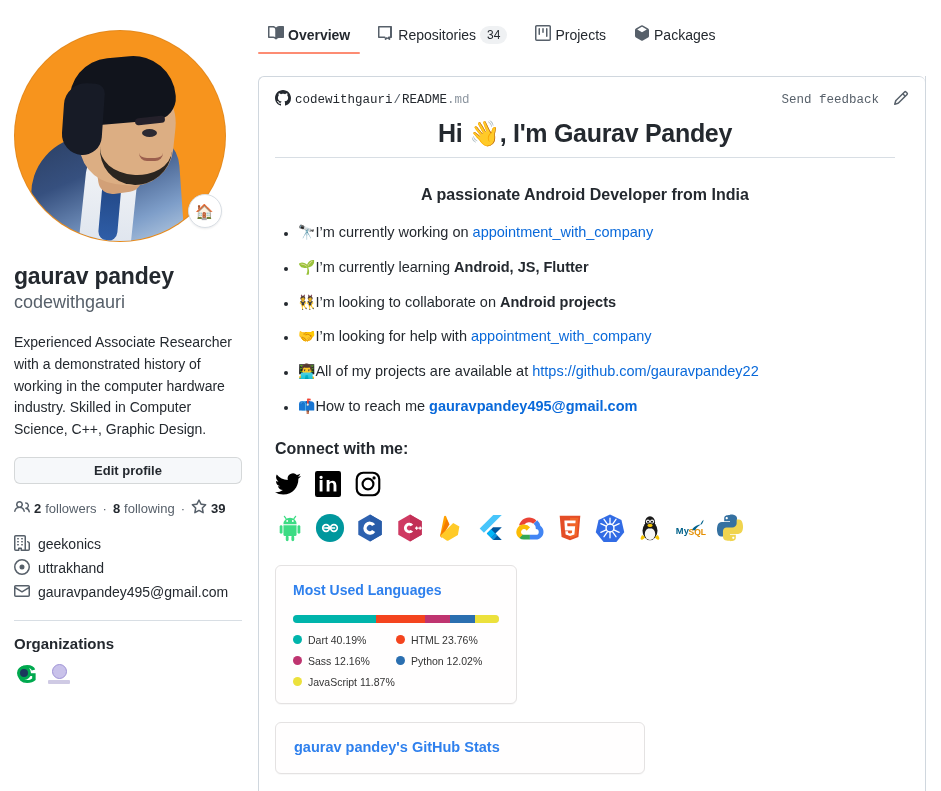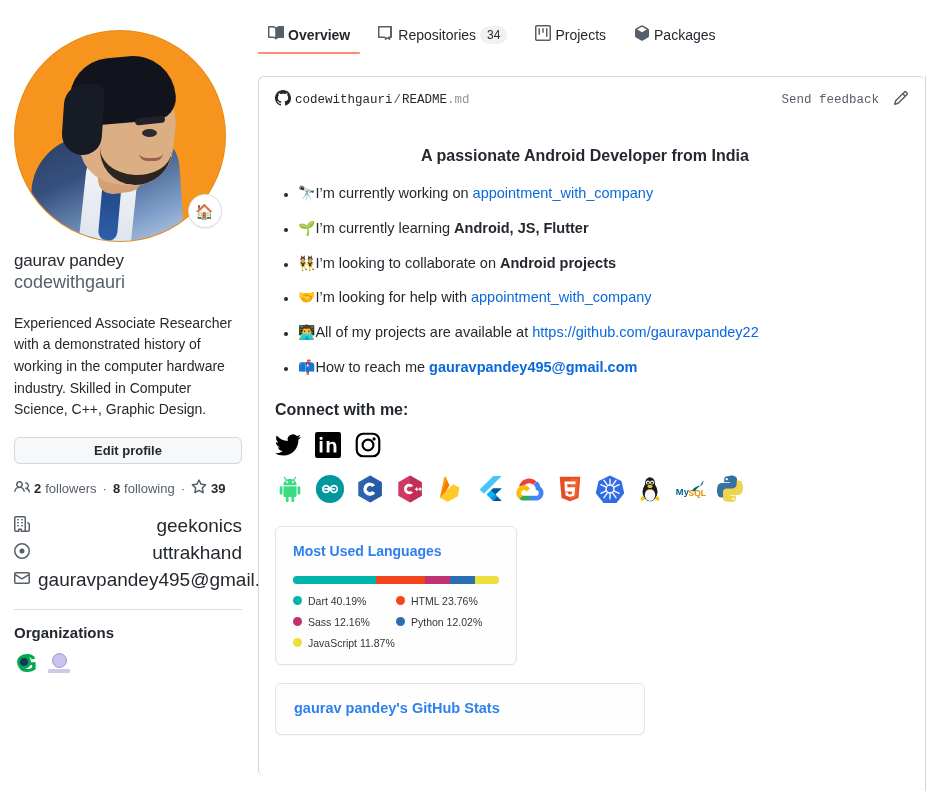--- a/index.html
+++ b/index.html
@@ -70,21 +70,21 @@
   }
   .status-badge {
     position: absolute; right: 4px; bottom: 14px;
     width: 34px; height: 34px; border-radius: 50%;
     background: #fff; border: 1px solid #d8dee4;
     display: flex; align-items: center; justify-content: center;
     font-size: 15px; line-height: 1;
     box-shadow: 0 1px 2px rgba(27,31,36,.08);
   }
 
-  .fullname { font-size: 17px; font-weight: 400; line-height: 1.25; margin-top: 8px; letter-spacing: -.2px; }
+  .fullname { font-size: 23px; font-weight: 700; line-height: 1.25; margin-top: 20px; letter-spacing: -.2px; }
   .username { font-size: 18px; font-weight: 300; color: #57606a; line-height: 1.3; margin-top: 0px; }
   .bio { font-size: 14px; line-height: 1.55; margin-top: 18px; color: #24292f; }
 
   .edit-btn {
     display: block; width: 100%; margin-top: 16px;
     padding: 5px 12px; font-size: 13px; font-weight: 600;
     color: #24292f; background: #f6f8fa;
     border: 1px solid rgba(27,31,36,.15); border-radius: 6px;
     text-align: center; cursor: pointer;
     font-family: "Liberation Sans", sans-serif;
@@ -92,21 +92,21 @@
 
   .followrow {
     display: flex; align-items: center; gap: 4px;
     font-size: 13px; color: #57606a; margin-top: 15px; flex-wrap: wrap;
   }
   .followrow b { color: #24292f; font-weight: 600; }
   .followrow .sep { margin: 0 2px; }
   .followrow svg { flex: none; }
 
   .meta { margin-top: 17px; display: flex; flex-direction: column; gap: 5px; }
-  .meta-item { display: flex; align-items: center; gap: 8px; font-size: 19px; color: #24292f; justify-content: space-between; }
+  .meta-item { display: flex; align-items: center; gap: 8px; font-size: 14px; color: #24292f; }
   .meta-item svg { flex: none; fill: #57606a; }
 
   .divider { height: 1px; background: #d8dee4; margin-top: 18px; }
 
   .orgs-title { font-size: 15px; font-weight: 600; margin-top: 14px; }
   .orgs-row { display: flex; gap: 6px; margin-top: 9px; align-items: center; }
   .org-a {
     width: 26px; height: 26px; border-radius: 4px; position: relative;
     background: #fff; display: flex; align-items: center; justify-content: center;
   }
@@ -377,20 +377,21 @@
         <span>
           <svg width="16" height="16" viewBox="0 0 16 16" fill="#57606a">
               <path d="M11.013 1.427a1.75 1.75 0 012.474 0l1.086 1.086a1.75 1.75 0 010 2.474l-8.61 8.61c-.21.21-.47.364-.756.445l-3.251.93a.75.75 0 01-.927-.928l.929-3.25a1.75 1.75 0 01.445-.758l8.61-8.61zm1.414 1.06a.25.25 0 00-.354 0L10.811 3.75l1.439 1.44 1.263-1.263a.25.25 0 000-.354l-1.086-1.086zM11.189 6.25L9.75 4.81l-6.286 6.287a.25.25 0 00-.064.108l-.558 1.953 1.953-.558a.249.249 0 00.108-.064l6.286-6.286z"></path>
             </svg>
         </span>
       </div>
     </div>
 
     <div class="rd-body">
 
+      <div class="rd-h1">Hi 👋, I'm Gaurav Pandey</div>
       <div class="rd-h3">A passionate Android Developer from India</div>
 
       <ul class="rd-list">
         <li>
           <span class="em">🔭</span><span>I’m currently working on </span><a class="lnk" href="#">appointment_with_company</a>
         </li>
         <li>
           <span class="em">🌱</span><span>I’m currently learning </span><b>Android, JS, Flutter</b>
         </li>
         <li>

